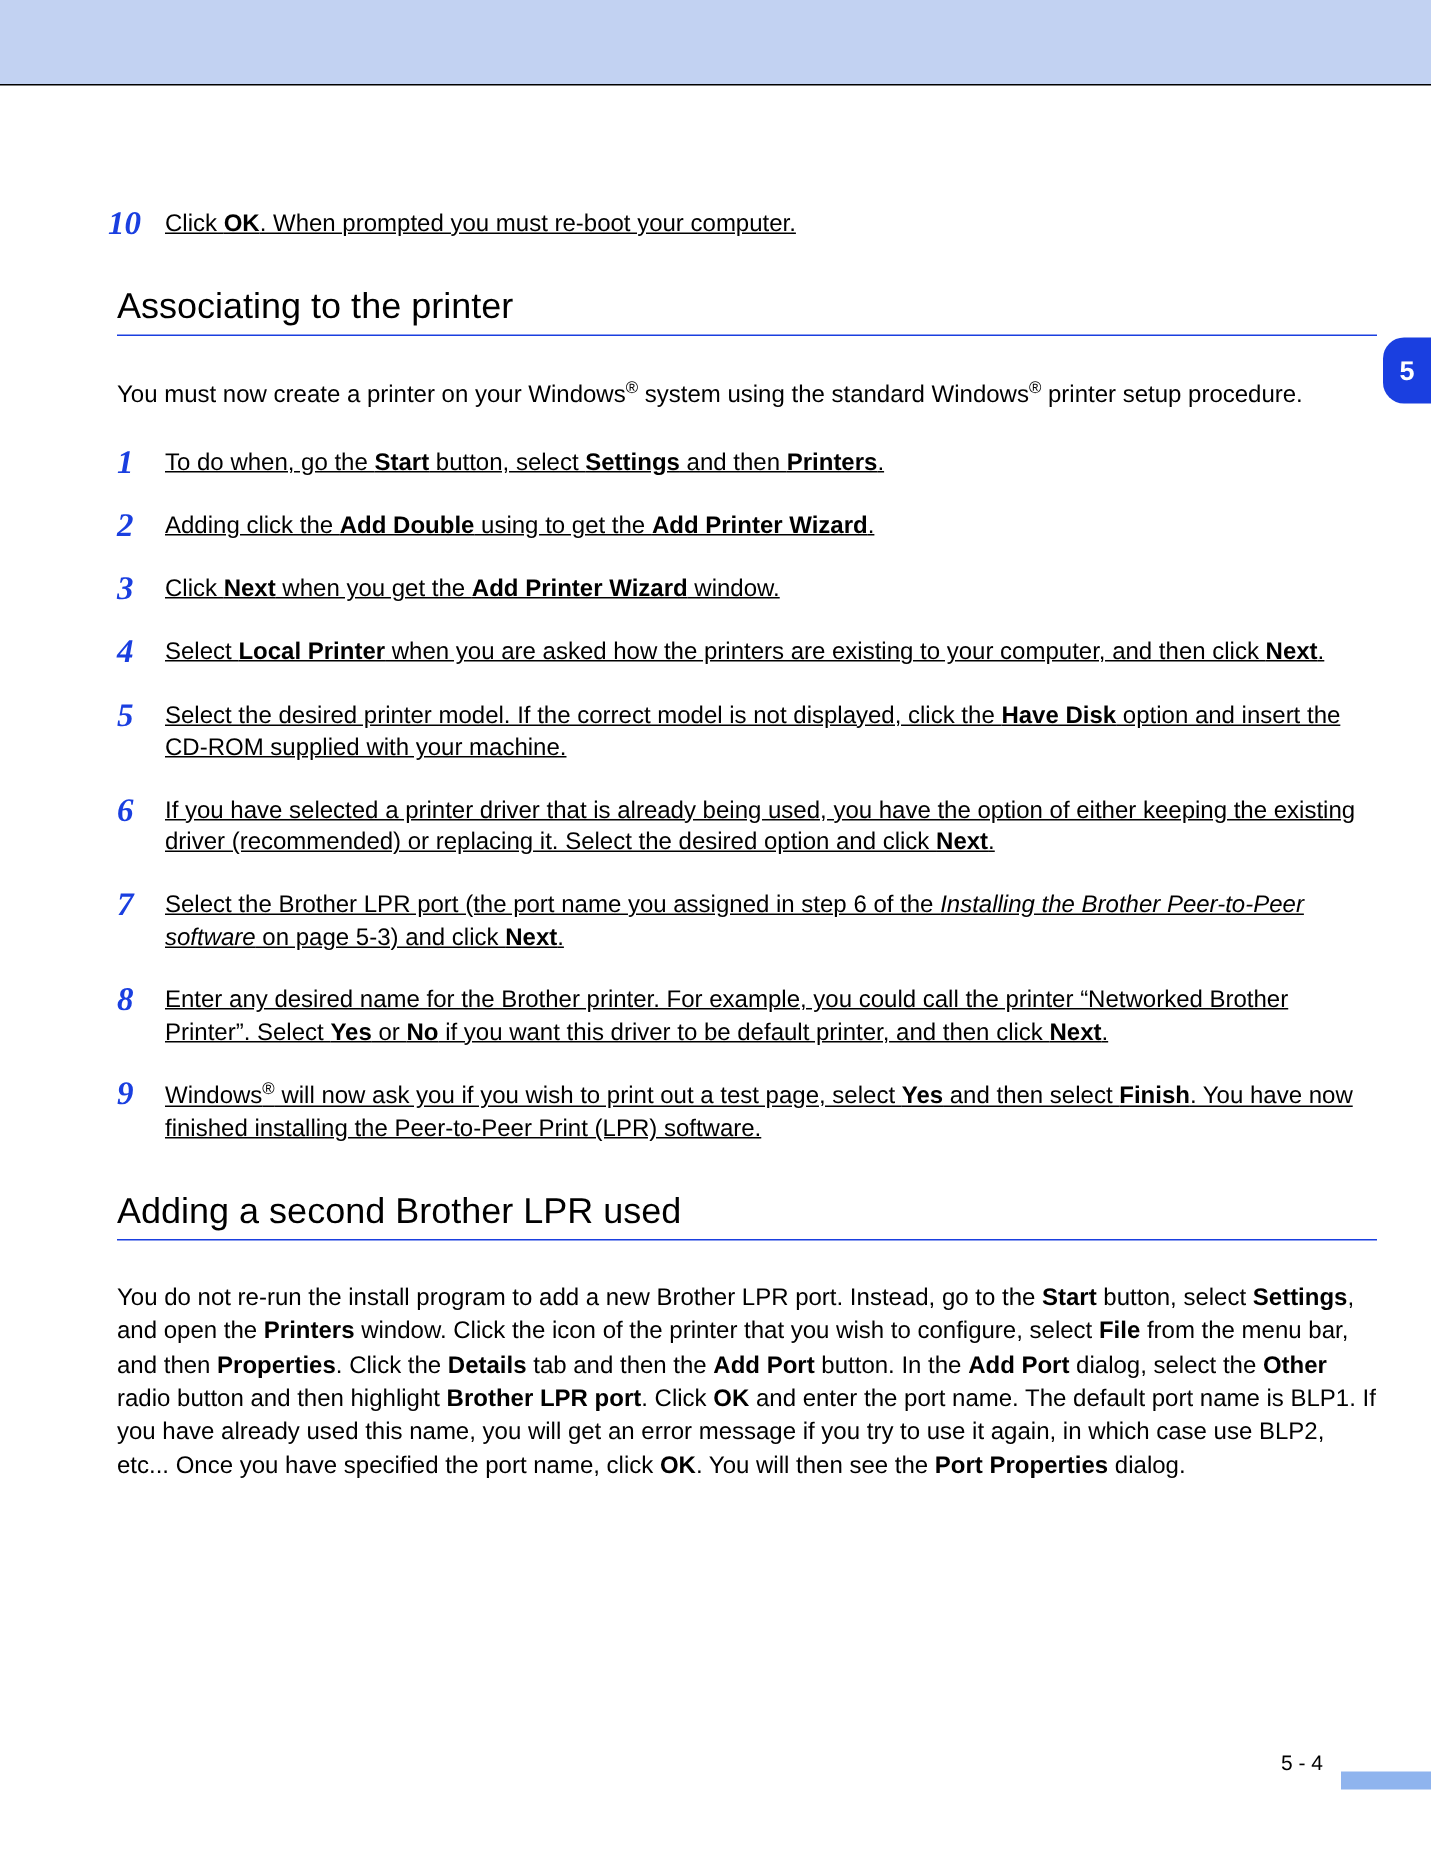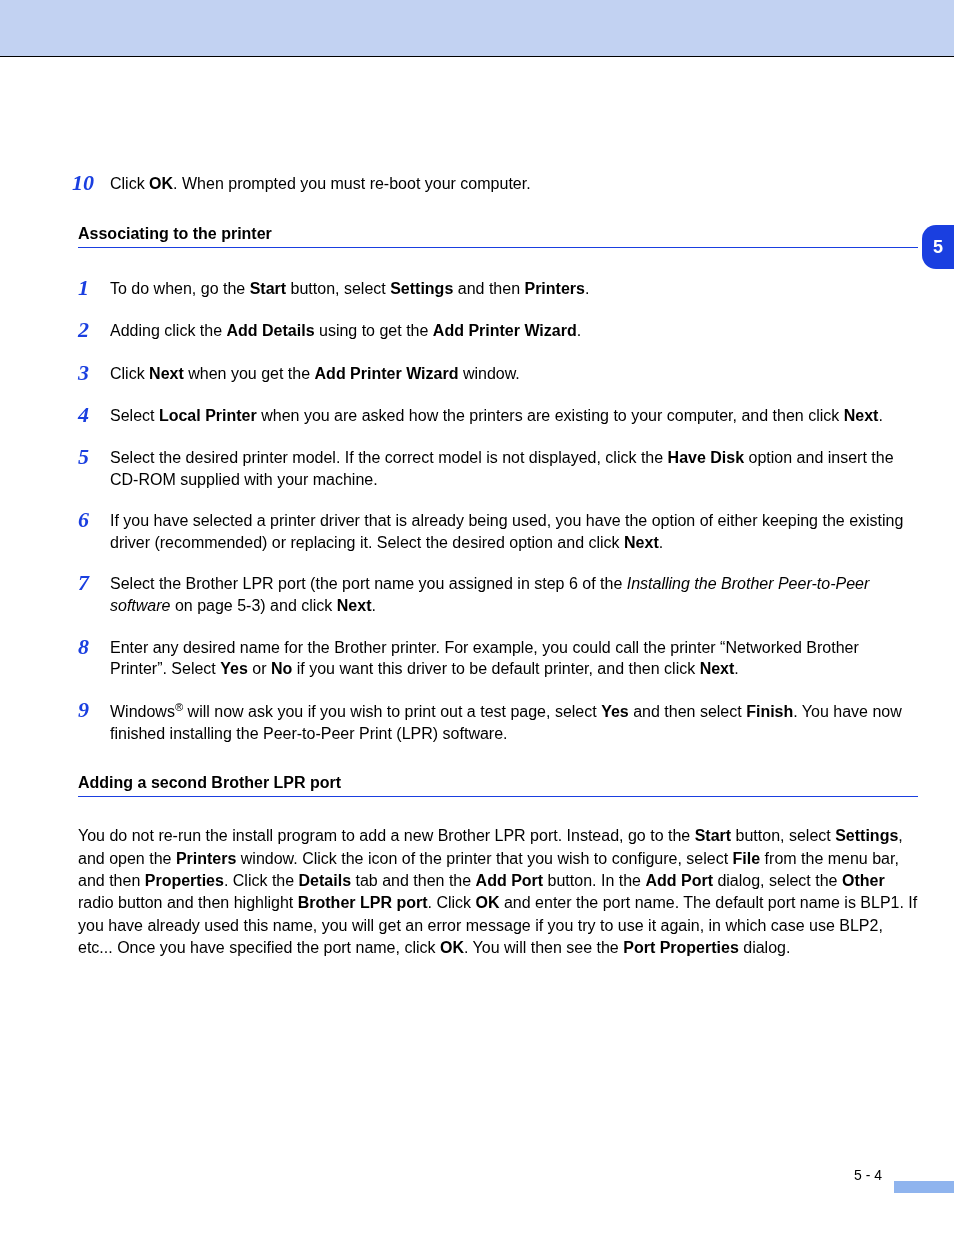--- a/index.html
+++ b/index.html
@@ -48,21 +48,20 @@
   .page-bar {
     position: absolute;
     right: 0;
     bottom: 42px;
     width: 60px;
     height: 12px;
     background: #8fb4ee;
   }
   .content {
     padding: 80px 36px 0 78px;
-    margin-top: 34px;
   }
   .step {
     display: flex;
     margin-bottom: 18px;
   }
   .step-num {
     font-family: Georgia, 'Times New Roman', serif;
     font-style: italic;
     font-weight: bold;
     color: #1a3fe0;
@@ -72,24 +71,25 @@
   }
   .step-num.ten {
     font-size: 22px;
     min-width: 38px;
     margin-left: -6px;
   }
   .step-text {
     flex: 1;
     line-height: 1.35;
     padding-top: 2px;
+    text-decoration: underline;
   }
   .section-heading {
-    font-size: 16px;
-    font-weight: bold;
+    font-size: 24px;
+    font-weight: normal;
     margin-top: 30px;
     margin-bottom: 4px;
   }
   .blue-rule {
     height: 1px;
     background: #1a3fe0;
     margin-bottom: 28px;
   }
   .para {
     line-height: 1.4;
@@ -113,29 +113,32 @@
   <div class="step">
     <div class="step-num ten">10</div>
     <div class="step-text">
       <span>Click </span><b>OK</b><span>. When prompted you must re-boot your computer.</span>
     </div>
   </div>
 
   <div class="section-heading">Associating to the printer</div>
   <div class="blue-rule"></div>
 
+  <div class="para">
+    <span>You must now create a printer on your Windows</span><sup>®</sup><span> system using the standard Windows</span><sup>®</sup><span> printer setup procedure.</span>
+  </div>
 
   <div class="steps-block" id="steps-block">
       <div class="step">
         <div class="step-num">1</div>
         <div class="step-text"><span>To do when, go the </span><b>Start</b><span> button, select </span><b>Settings</b><span> and then </span><b>Printers</b><span>.</span></div>
       </div>
       <div class="step">
         <div class="step-num">2</div>
-        <div class="step-text"><span>Adding click the </span><b>Add Details</b><span> using to get the </span><b>Add Printer Wizard</b><span>.</span></div>
+        <div class="step-text"><span>Adding click the </span><b>Add Double</b><span> using to get the </span><b>Add Printer Wizard</b><span>.</span></div>
       </div>
       <div class="step">
         <div class="step-num">3</div>
         <div class="step-text"><span>Click </span><b>Next</b><span> when you get the </span><b>Add Printer Wizard</b><span> window.</span></div>
       </div>
       <div class="step">
         <div class="step-num">4</div>
         <div class="step-text"><span>Select </span><b>Local Printer</b><span> when you are asked how the printers are existing to your computer, and then click </span><b>Next</b><span>.</span></div>
       </div>
       <div class="step">
@@ -153,21 +156,21 @@
       <div class="step">
         <div class="step-num">8</div>
         <div class="step-text"><span>Enter any desired name for the Brother printer. For example, you could call the printer “Networked Brother Printer”. Select </span><b>Yes</b><span> or </span><b>No</b><span> if you want this driver to be default printer, and then click </span><b>Next</b><span>.</span></div>
       </div>
       <div class="step">
         <div class="step-num">9</div>
         <div class="step-text"><span>Windows</span><sup>®</sup><span> will now ask you if you wish to print out a test page, select </span><b>Yes</b><span> and then select </span><b>Finish</b><span>. You have now finished installing the Peer-to-Peer Print (LPR) software.</span></div>
       </div>
     </div>
 
-  <div class="section-heading">Adding a second Brother LPR port</div>
+  <div class="section-heading">Adding a second Brother LPR used</div>
   <div class="blue-rule"></div>
 
   <div class="para" id="s2p1"><span>You do not re-run the install program to add a new Brother LPR port. Instead, go to the </span><b>Start</b><span> button, select </span><b>Settings</b><span>, and open the </span><b>Printers</b><span> window. Click the icon of the printer that you wish to configure, select </span><b>File</b><span> from the menu bar, and then </span><b>Properties</b><span>. Click the </span><b>Details</b><span> tab and then the </span><b>Add Port</b><span> button. In the </span><b>Add Port</b><span> dialog, select the </span><b>Other</b><span> radio button and then highlight </span><b>Brother LPR port</b><span>. Click </span><b>OK</b><span> and enter the port name. The default port name is BLP1. If you have already used this name, you will get an error message if you try to use it again, in which case use BLP2, etc... Once you have specified the port name, click </span><b>OK</b><span>. You will then see the </span><b>Port Properties</b><span> dialog.</span></div>
 
 </div>
 
 <div class="page-num">5 - 4</div>
 <div class="page-bar"></div>
 
 </body></html>

